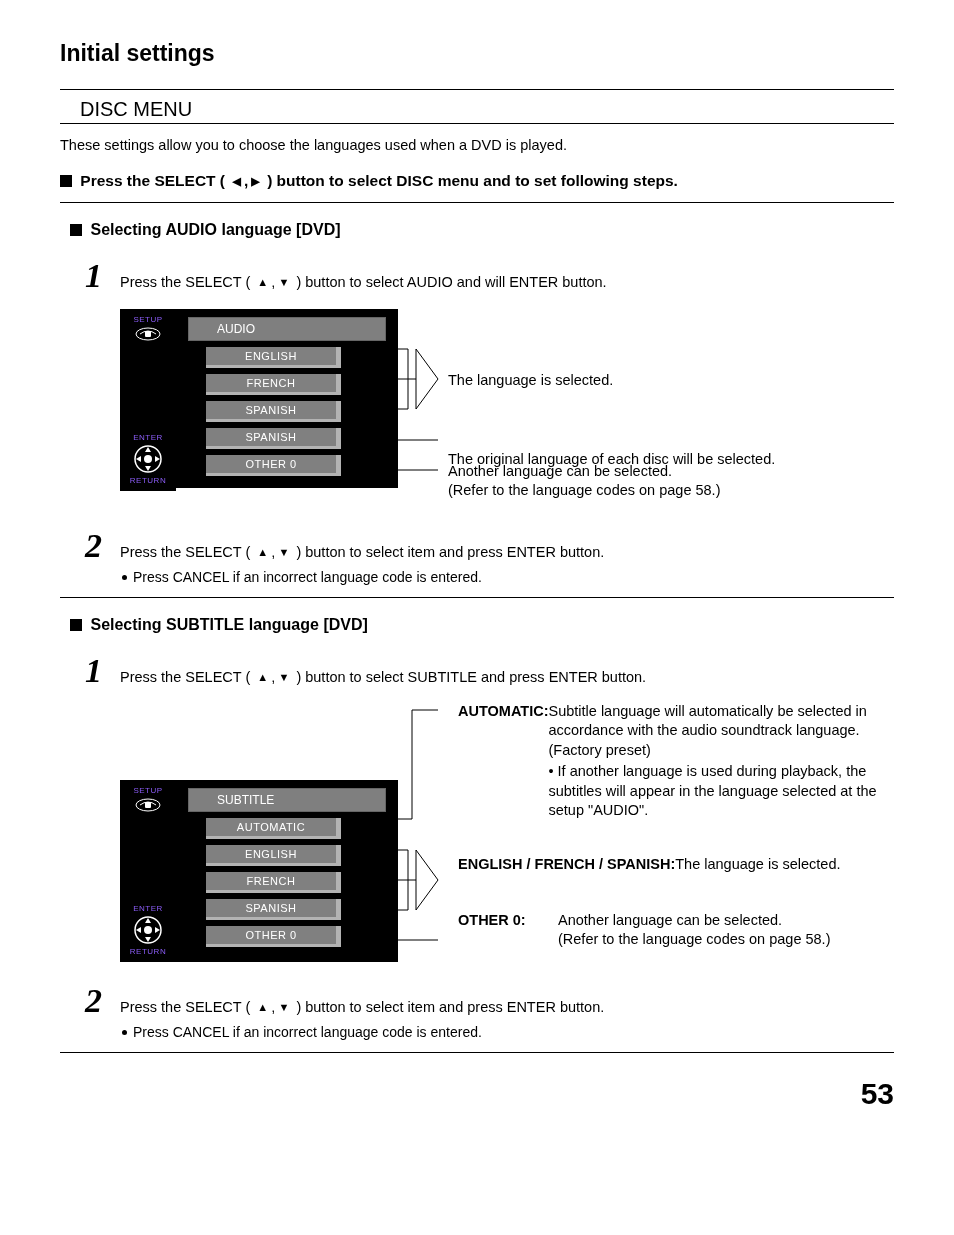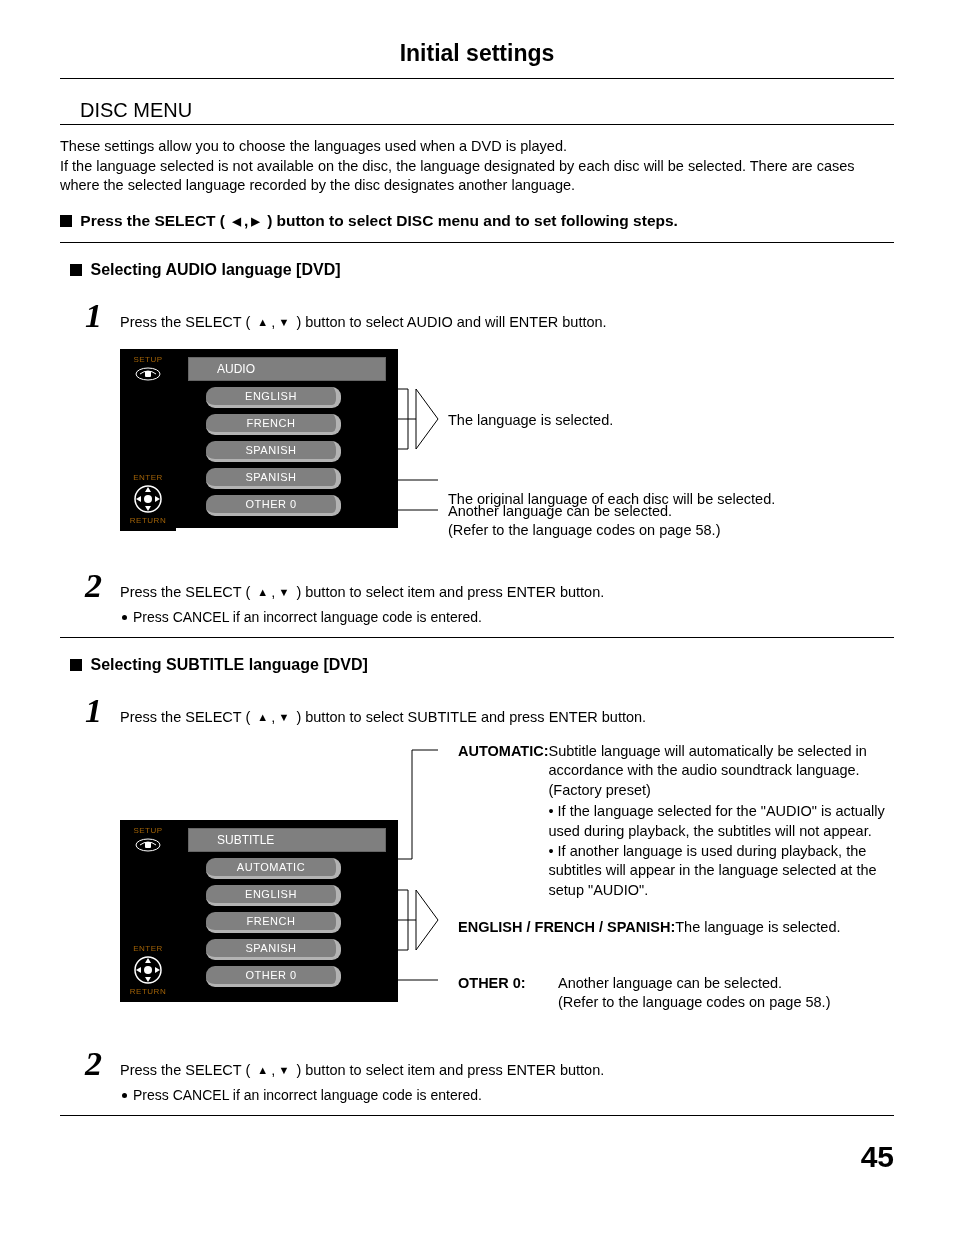--- a/index.html
+++ b/index.html
@@ -5,26 +5,26 @@
   body {
     font-family: Arial, Helvetica, sans-serif;
     margin: 0;
     padding: 40px 60px 30px 60px;
     font-size: 14.5px;
     color: #000;
     width: 834px;
     box-sizing: content-box;
   }
   .header-title {
-    text-align: center;
+    text-align: left;
     font-size: 23px;
     font-weight: bold;
     border-bottom: 1.5px solid #000;
-    padding-bottom: 11px;
-    margin-bottom: 20px;
+    padding-bottom: 22px;
+    margin-bottom: 8px;
   }
   h1.section {
     font-size: 20px;
     font-weight: normal;
     border-bottom: 1.5px solid #000;
     padding: 0 0 2px 20px;
     margin: 0 0 12px 0;
   }
   .intro {
     margin-bottom: 16px;
@@ -89,21 +89,21 @@
   }
 
   
   .menu-wrap {
     display: flex;
     margin: 16px 0 10px 60px;
     align-items: flex-start;
   }
   .remote {
     background: #000;
-    color: #a16207;
+    color: #8b5cf6;
     width: 56px;
     padding: 8px 0 10px 0;
     display: flex;
     flex-direction: column;
     align-items: center;
     gap: 6px;
   }
   .remote .lbl { font-size: 8px; letter-spacing: 0.5px; }
   .remote svg { display: block; }
 
@@ -124,21 +124,20 @@
   }
   .menu-item {
     background: #808080;
     color: #fff;
     font-size: 11px;
     text-align: center;
     padding: 3px 0;
     width: 130px;
     margin-left: 18px;
     letter-spacing: 0.5px;
-    border-radius: 9px;
   }
   .menu-item.bordered {
     border-right: 5px solid #b3b3b3;
     border-bottom: 3px solid #b3b3b3;
   }
 
   .anno-col {
     flex: 1;
     position: relative;
     padding-left: 50px;
@@ -175,21 +174,20 @@
 </style>
 </head>
 <body>
 
 <div class="header-title">Initial settings</div>
 
 <h1 class="section">DISC MENU</h1>
 
 <div class="intro">
   <span>These settings allow you to choose the languages used when a DVD is played.</span><br>
-  <span>If the language selected is not available on the disc, the language designated by each disc will be selected. There are cases where the selected language recorded by the disc designates another language.</span>
 </div>
 
 <div class="sq-line">
   <span class="sq"></span>
   <span>Press the SELECT (</span>
   <span class="tri">&nbsp;◀&nbsp;</span>,<span class="tri">&nbsp;▶&nbsp;</span>
   <span>) button to select DISC menu and to set following steps.</span>
 </div>
 
 <hr class="th">
@@ -331,26 +329,25 @@
       <line x1="0" y1="238" x2="40" y2="238" stroke="#000"></line>
     </svg>
   </div>
 
   <div class="desc-block" style="margin-left:0; flex:1;">
     <div class="desc-row">
       <div class="desc-label">AUTOMATIC:</div>
       <div class="desc-text">
         <span>Subtitle language will automatically be selected in accordance with the audio soundtrack language. (Factory preset)</span>
         <ul>
-          <li>If the language selected for the "AUDIO" is actually used during playback, the subtitles will not appear.</li>
           <li>If another language is used during playback, the subtitles will appear in the language selected at the setup "AUDIO".</li>
         </ul>
       </div>
     </div>
-    <div class="desc-row" style="margin-top:18px;">
+    <div class="desc-row" style="margin-top:34px;">
       <div class="desc-label">ENGLISH / FRENCH / SPANISH:</div>
       <div class="desc-text">The language is selected.</div>
     </div>
     <div class="desc-row" style="margin-top:36px;">
       <div class="desc-label" style="width:100px;">OTHER 0:</div>
       <div class="desc-text">
         <span>Another language can be selected.</span><br>
         <span>(Refer to the language codes on page 58.)</span>
       </div>
     </div>
@@ -366,13 +363,13 @@
     <span class="tri">&nbsp;▲&nbsp;</span>,<span class="tri">&nbsp;▼&nbsp;</span>
     <span>) button to select item and press ENTER button.</span>
   </div>
 </div>
 <div class="note-line">
   <span class="dot"></span><span>Press CANCEL if an incorrect language code is entered.</span>
 </div>
 
 <hr class="th">
 
-<div class="pagenum">45</div>
+<div class="pagenum">53</div>
 
 </body></html>

